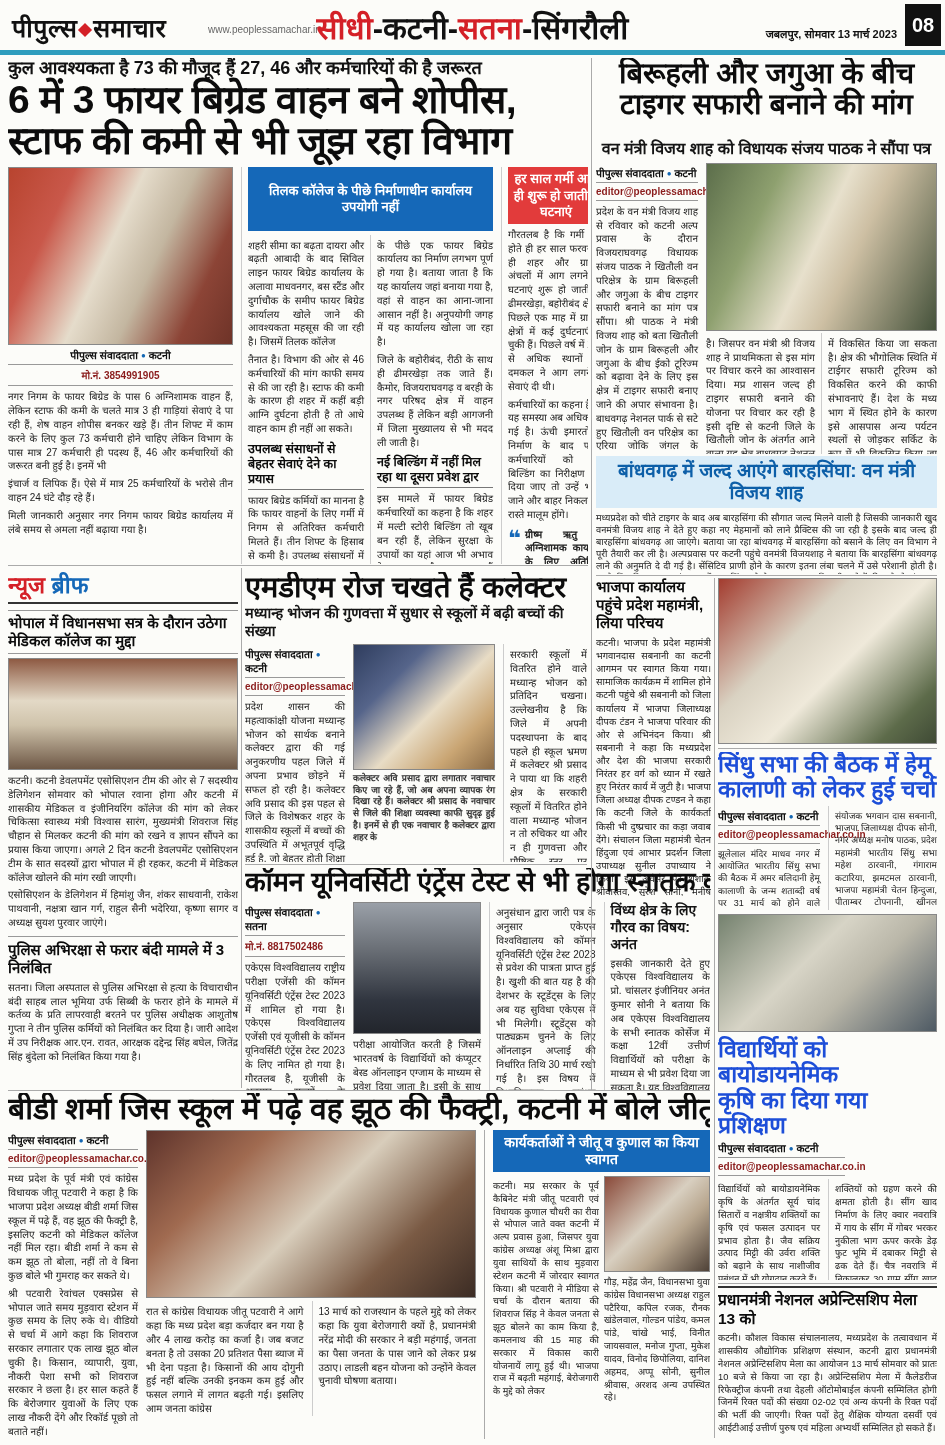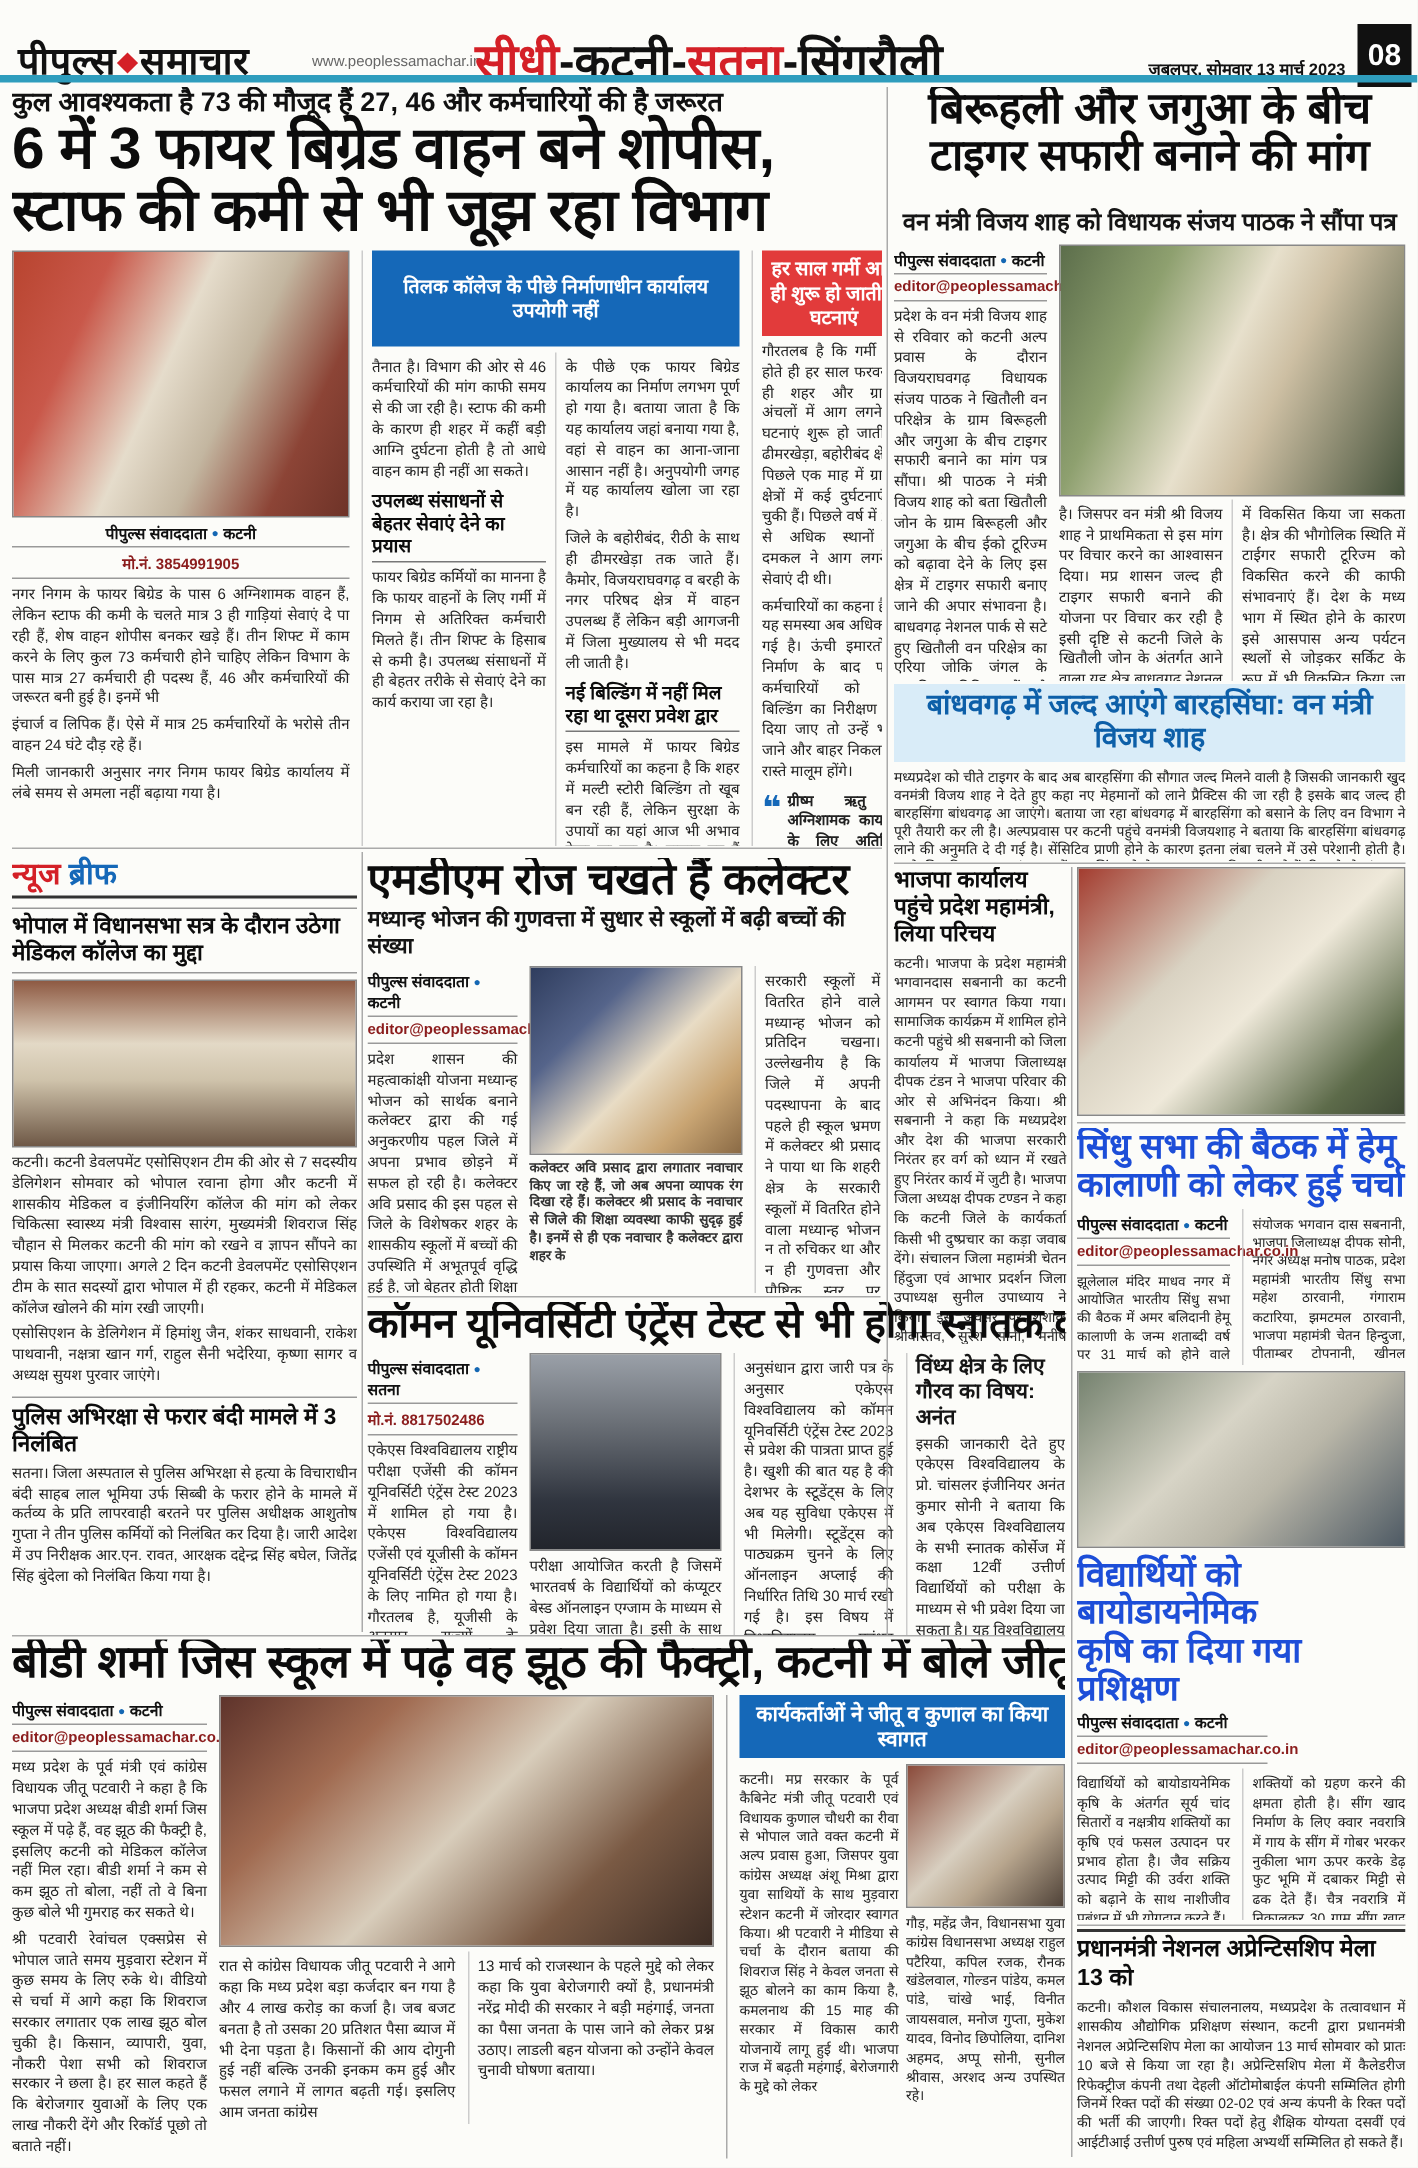--- a/index.html
+++ b/index.html
@@ -1,20 +1,20 @@
 <!DOCTYPE html>
 <html><head>
 <meta charset="utf-8">
 <style>
   html,body{margin:0;padding:0;}
   body{background:#e8e8e4;font-family:"Liberation Sans","DejaVu Sans",sans-serif;}
   #page{position:relative;width:945px;height:1445px;background:#fcfcf9;margin:0 auto;overflow:hidden;color:#1a1a1a;}
 
   
-  .masthead{position:absolute;left:0;top:12px;width:945px;height:54px;}
+  .masthead{position:absolute;left:0;top:0;width:945px;height:54px;}
   .logo{position:absolute;left:12px;top:10px;font-size:25px;font-weight:900;letter-spacing:.5px;color:#111;}
   .logo .mark{display:inline-block;width:10px;height:10px;background:#d42027;transform:rotate(45deg);margin:0 3px 2px 3px;}
   .website{position:absolute;left:208px;top:24px;font-size:10px;color:#666;}
   .edition{position:absolute;left:50%;top:6px;transform:translateX(-50%);font-size:31px;font-weight:900;white-space:nowrap;}
   .edition .red{color:#d42027;}
   .edition .blk{color:#111;}
   .dateline{position:absolute;right:48px;top:26px;font-size:11px;font-weight:bold;color:#111;}
   .pagebox{position:absolute;right:4px;top:4px;width:36px;height:42px;background:#111;color:#fff;font-size:20px;font-weight:900;display:flex;align-items:center;justify-content:center;}
   .teal-rule{position:absolute;left:0;top:50px;width:945px;height:5px;background:#2f9dbd;}
 
@@ -84,20 +84,21 @@
         <div class="byline" style="text-align:center;"><span>पीपुल्स संवाददाता</span> <span class="dot">●</span> <span>कटनी</span></div>
         <div class="contact" style="text-align:center;">मो.नं. 3854991905</div>
         <p class="bodytxt">नगर निगम के फायर बिग्रेड के पास 6 अग्निशामक वाहन हैं, लेकिन स्टाफ की कमी के चलते मात्र 3 ही गाड़ियां सेवाएं दे पा रही हैं, शेष वाहन शोपीस बनकर खड़े हैं। तीन शिफ्ट में काम करने के लिए कुल 73 कर्मचारी होने चाहिए लेकिन विभाग के पास मात्र 27 कर्मचारी ही पदस्थ हैं, 46 और कर्मचारियों की जरूरत बनी हुई है। इनमें भी</p>
         <p class="bodytxt">इंचार्ज व लिपिक हैं। ऐसे में मात्र 25 कर्मचारियों के भरोसे तीन वाहन 24 घंटे दौड़ रहे हैं।</p>
         <p class="bodytxt">मिली जानकारी अनुसार नगर निगम फायर बिग्रेड कार्यालय में लंबे समय से अमला नहीं बढ़ाया गया है।</p>
       </div>
       <div class="col" style="flex:0 0 245px;border-left:1px solid #ccc;padding-left:6px;">
         <div class="box-blue">तिलक कॉलेज के पीछे निर्माणाधीन कार्यालय उपयोगी नहीं</div>
         <div class="cols" style="gap:6px;margin-top:4px;">
           <div class="col">
+            <p class="bodytxt">शहरी सीमा का बढ़ता दायरा और बढ़ती आबादी के बाद सिविल लाइन फायर बिग्रेड कार्यालय के अलावा माधवनगर, बस स्टैंड और दुर्गाचौक के समीप फायर बिग्रेड कार्यालय खोले जाने की आवश्यकता महसूस की जा रही है। जिसमें तिलक कॉलेज</p>
             <p class="bodytxt">तैनात है। विभाग की ओर से 46 कर्मचारियों की मांग काफी समय से की जा रही है। स्टाफ की कमी के कारण ही शहर में कहीं बड़ी आग्नि दुर्घटना होती है तो आधे वाहन काम ही नहीं आ सकते।</p>
             <div class="inhead">उपलब्ध संसाधनों से बेहतर सेवाएं देने का प्रयास</div>
             <p class="bodytxt">फायर बिग्रेड कर्मियों का मानना है कि फायर वाहनों के लिए गर्मी में निगम से अतिरिक्त कर्मचारी मिलते हैं। तीन शिफ्ट के हिसाब से कमी है। उपलब्ध संसाधनों में ही बेहतर तरीके से सेवाएं देने का कार्य कराया जा रहा है।</p>
 
           </div>
           <div class="col" style="border-left:1px solid #ccc;padding-left:6px;">
             <p class="bodytxt">के पीछे एक फायर बिग्रेड कार्यालय का निर्माण लगभग पूर्ण हो गया है। बताया जाता है कि यह कार्यालय जहां बनाया गया है, वहां से वाहन का आना-जाना आसान नहीं है। अनुपयोगी जगह में यह कार्यालय खोला जा रहा है।</p>
             <p class="bodytxt">जिले के बहोरीबंद, रीठी के साथ ही ढीमरखेड़ा तक जाते हैं। कैमोर, विजयराघवगढ़ व बरही के नगर परिषद क्षेत्र में वाहन उपलब्ध हैं लेकिन बड़ी आगजनी में जिला मुख्यालय से भी मदद ली जाती है।</p>
             <div class="inhead">नई बिल्डिंग में नहीं मिल रहा था दूसरा प्रवेश द्वार</div>
             <p class="bodytxt">इस मामले में फायर बिग्रेड कर्मचारियों का कहना है कि शहर में मल्टी स्टोरी बिल्डिंग तो खूब बन रही हैं, लेकिन सुरक्षा के उपायों का यहां आज भी अभाव देखा जा रहा है। हालात यह हैं कि जिला अस्पताल की नई बिल्डिंग में अग्नि दुर्घटना के बाद कर्मचारियों को अंधेरा और धुंआ की वजह से दूसरे प्रवेश द्वार का रास्ता ही नहीं मिल रहा था।</p>
@@ -142,21 +143,21 @@
       </div>
     </div>
   </div>
 
   <div class="art" style="left:596px;top:456px;width:341px;height:118px;">
     <div class="band-blue">बांधवगढ़ में जल्द आएंगे बारहसिंघा: वन मंत्री विजय शाह</div>
     <p class="bodytxt" style="font-size:9.3px;line-height:1.3;">मध्यप्रदेश को चीते टाइगर के बाद अब बारहसिंगा की सौगात जल्द मिलने वाली है जिसकी जानकारी खुद वनमंत्री विजय शाह ने देते हुए कहा नए मेहमानों को लाने प्रैक्टिस की जा रही है इसके बाद जल्द ही बारहसिंगा बांधवगढ़ आ जाएंगे। बताया जा रहा बांधवगढ़ में बारहसिंगा को बसाने के लिए वन विभाग ने पूरी तैयारी कर ली है। अल्पप्रवास पर कटनी पहुंचे वनमंत्री विजयशाह ने बताया कि बारहसिंगा बांधवगढ़ लाने की अनुमति दे दी गई है। सेंसिटिव प्राणी होने के कारण इतना लंबा चलने में उसे परेशानी होती है। इसके लिए विभाग द्वारा बांधवगढ़ में बारहसिंगा को ले आया जाएगा। विभागीय लोगों की माने तो बांधवगढ़ टाइगर रिजर्व प्रबंधन ने पार्क के मगधी जोन में लगभग 100 हेक्टेयर का बाड़ा भी तैयार कर लिया है। वहीं बांधवगढ़ टाइगर रिजर्व पर जंगल सफारी को कटनी जिले के बिरुहली से जगुआ ग्राम तक बढ़ाने के लिए भाजपा विधायक संजय पाठक ने भी वनमंत्री से मांग की है।</p>
   </div>
 
   <div class="art" style="left:8px;top:568px;width:230px;height:520px;">
-    <div style="font-size:20px;font-weight:900;border-bottom:2px solid #333;padding-bottom:2px;">
+    <div style="font-size:23px;font-weight:900;border-bottom:2px solid #333;padding-bottom:2px;">
       <span style="color:#d42027;">न्यूज</span>
       <span style="color:#1568b8;">ब्रीफ</span>
     </div>
     <div class="hl-sm" style="margin-top:6px;border:1px solid #999;border-left:none;border-right:none;padding:3px 0;">भोपाल में विधानसभा सत्र के दौरान उठेगा मेडिकल कॉलेज का मुद्दा</div>
     <div class="photo ph-group" style="margin-top:4px;"></div>
     <p class="bodytxt">कटनी। कटनी डेवलपमेंट एसोसिएशन टीम की ओर से 7 सदस्यीय डेलिगेशन सोमवार को भोपाल रवाना होगा और कटनी में शासकीय मेडिकल व इंजीनियरिंग कॉलेज की मांग को लेकर चिकित्सा स्वास्थ्य मंत्री विश्वास सारंग, मुख्यमंत्री शिवराज सिंह चौहान से मिलकर कटनी की मांग को रखने व ज्ञापन सौंपने का प्रयास किया जाएगा। अगले 2 दिन कटनी डेवलपमेंट एसोसिएशन टीम के सात सदस्यों द्वारा भोपाल में ही रहकर, कटनी में मेडिकल कॉलेज खोलने की मांग रखी जाएगी।</p>
     <p class="bodytxt">एसोसिएशन के डेलिगेशन में हिमांशु जैन, शंकर साधवानी, राकेश पाथवानी, नक्षत्रा खान गर्ग, राहुल सैनी भदेरिया, कृष्णा सागर व अध्यक्ष सुयश पुरवार जाएंगे।</p>
     <div class="hl-sm" style="margin-top:6px;border-top:1px solid #999;padding-top:4px;">पुलिस अभिरक्षा से फरार बंदी मामले में 3 निलंबित</div>
     <p class="bodytxt">सतना। जिला अस्पताल से पुलिस अभिरक्षा से हत्या के विचाराधीन बंदी साहब लाल भूमिया उर्फ सिब्बी के फरार होने के मामले में कर्तव्य के प्रति लापरवाही बरतने पर पुलिस अधीक्षक आशुतोष गुप्ता ने तीन पुलिस कर्मियों को निलंबित कर दिया है। जारी आदेश में उप निरीक्षक आर.एन. रावत, आरक्षक दद्देन्द्र सिंह बघेल, जितेंद्र सिंह बुंदेला को निलंबित किया गया है।</p>
   </div>

